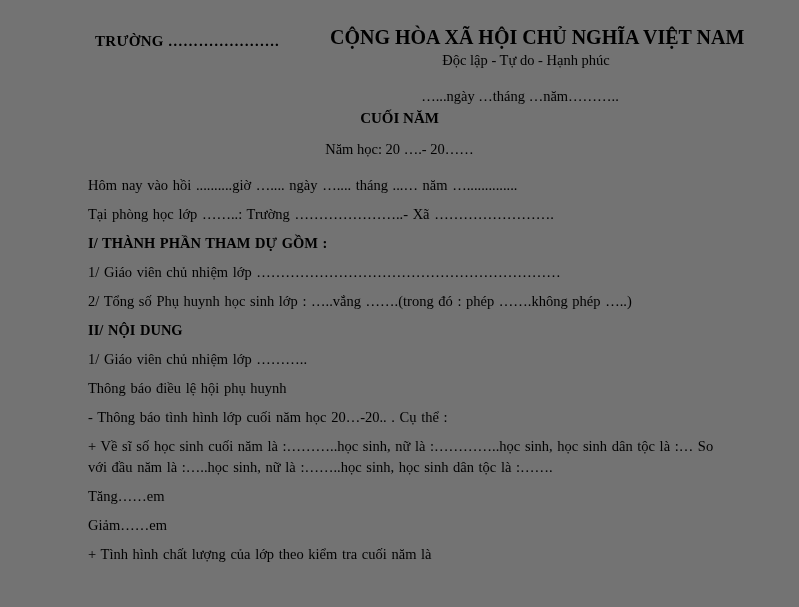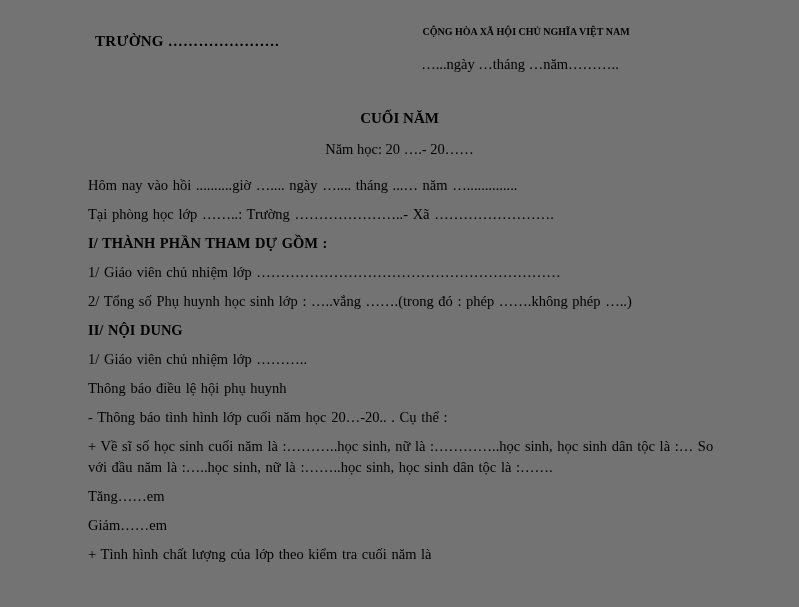--- a/index.html
+++ b/index.html
@@ -21,21 +21,21 @@
   .header { position: relative; height: 100px; }
   .school-label {
     position: absolute; left: 95px; top: 33px;
     font-weight: bold; font-size: 15px; letter-spacing: 0.3px;
     white-space: nowrap;
   }
   .republic-block {
     position: absolute; left: 330px; top: 26px; width: 392px;
     text-align: center;
   }
-  .republic-line1 { font-weight: bold; font-size: 10px; white-space: nowrap; }
+  .republic-line1 { font-weight: bold; font-size: 20px; white-space: nowrap; }
   .republic-line2 { font-size: 14.5px; margin-top: 3px; }
   .date-line {
     font-size: 14.5px; margin-top: 19px;
     padding-right: 12px;
     white-space: nowrap;
   }
 
   
   .title-block { text-align: center; margin-top: 10px; }
   .title-line { font-weight: bold; font-size: 15px; line-height: 17px; }
@@ -56,20 +56,21 @@
 </head>
 <body>
 
 <div class="page">
 
   <div class="header">
     <div class="school-label">TRƯỜNG ………………….</div>
 
     <div class="republic-block">
       <div class="republic-line1">CỘNG HÒA XÃ HỘI CHỦ NGHĨA VIỆT NAM</div>
+      <div class="republic-line2">Độc lập - Tự do - Hạnh phúc</div>
       <div class="date-line">…...ngày …tháng …năm………..</div>
     </div>
   </div>
 
   <div class="title-block">
     <div class="title-line">CUỐI NĂM</div>
     <div class="school-year">Năm học: 20 ….- 20……</div>
   </div>
 
   <div class="content">

